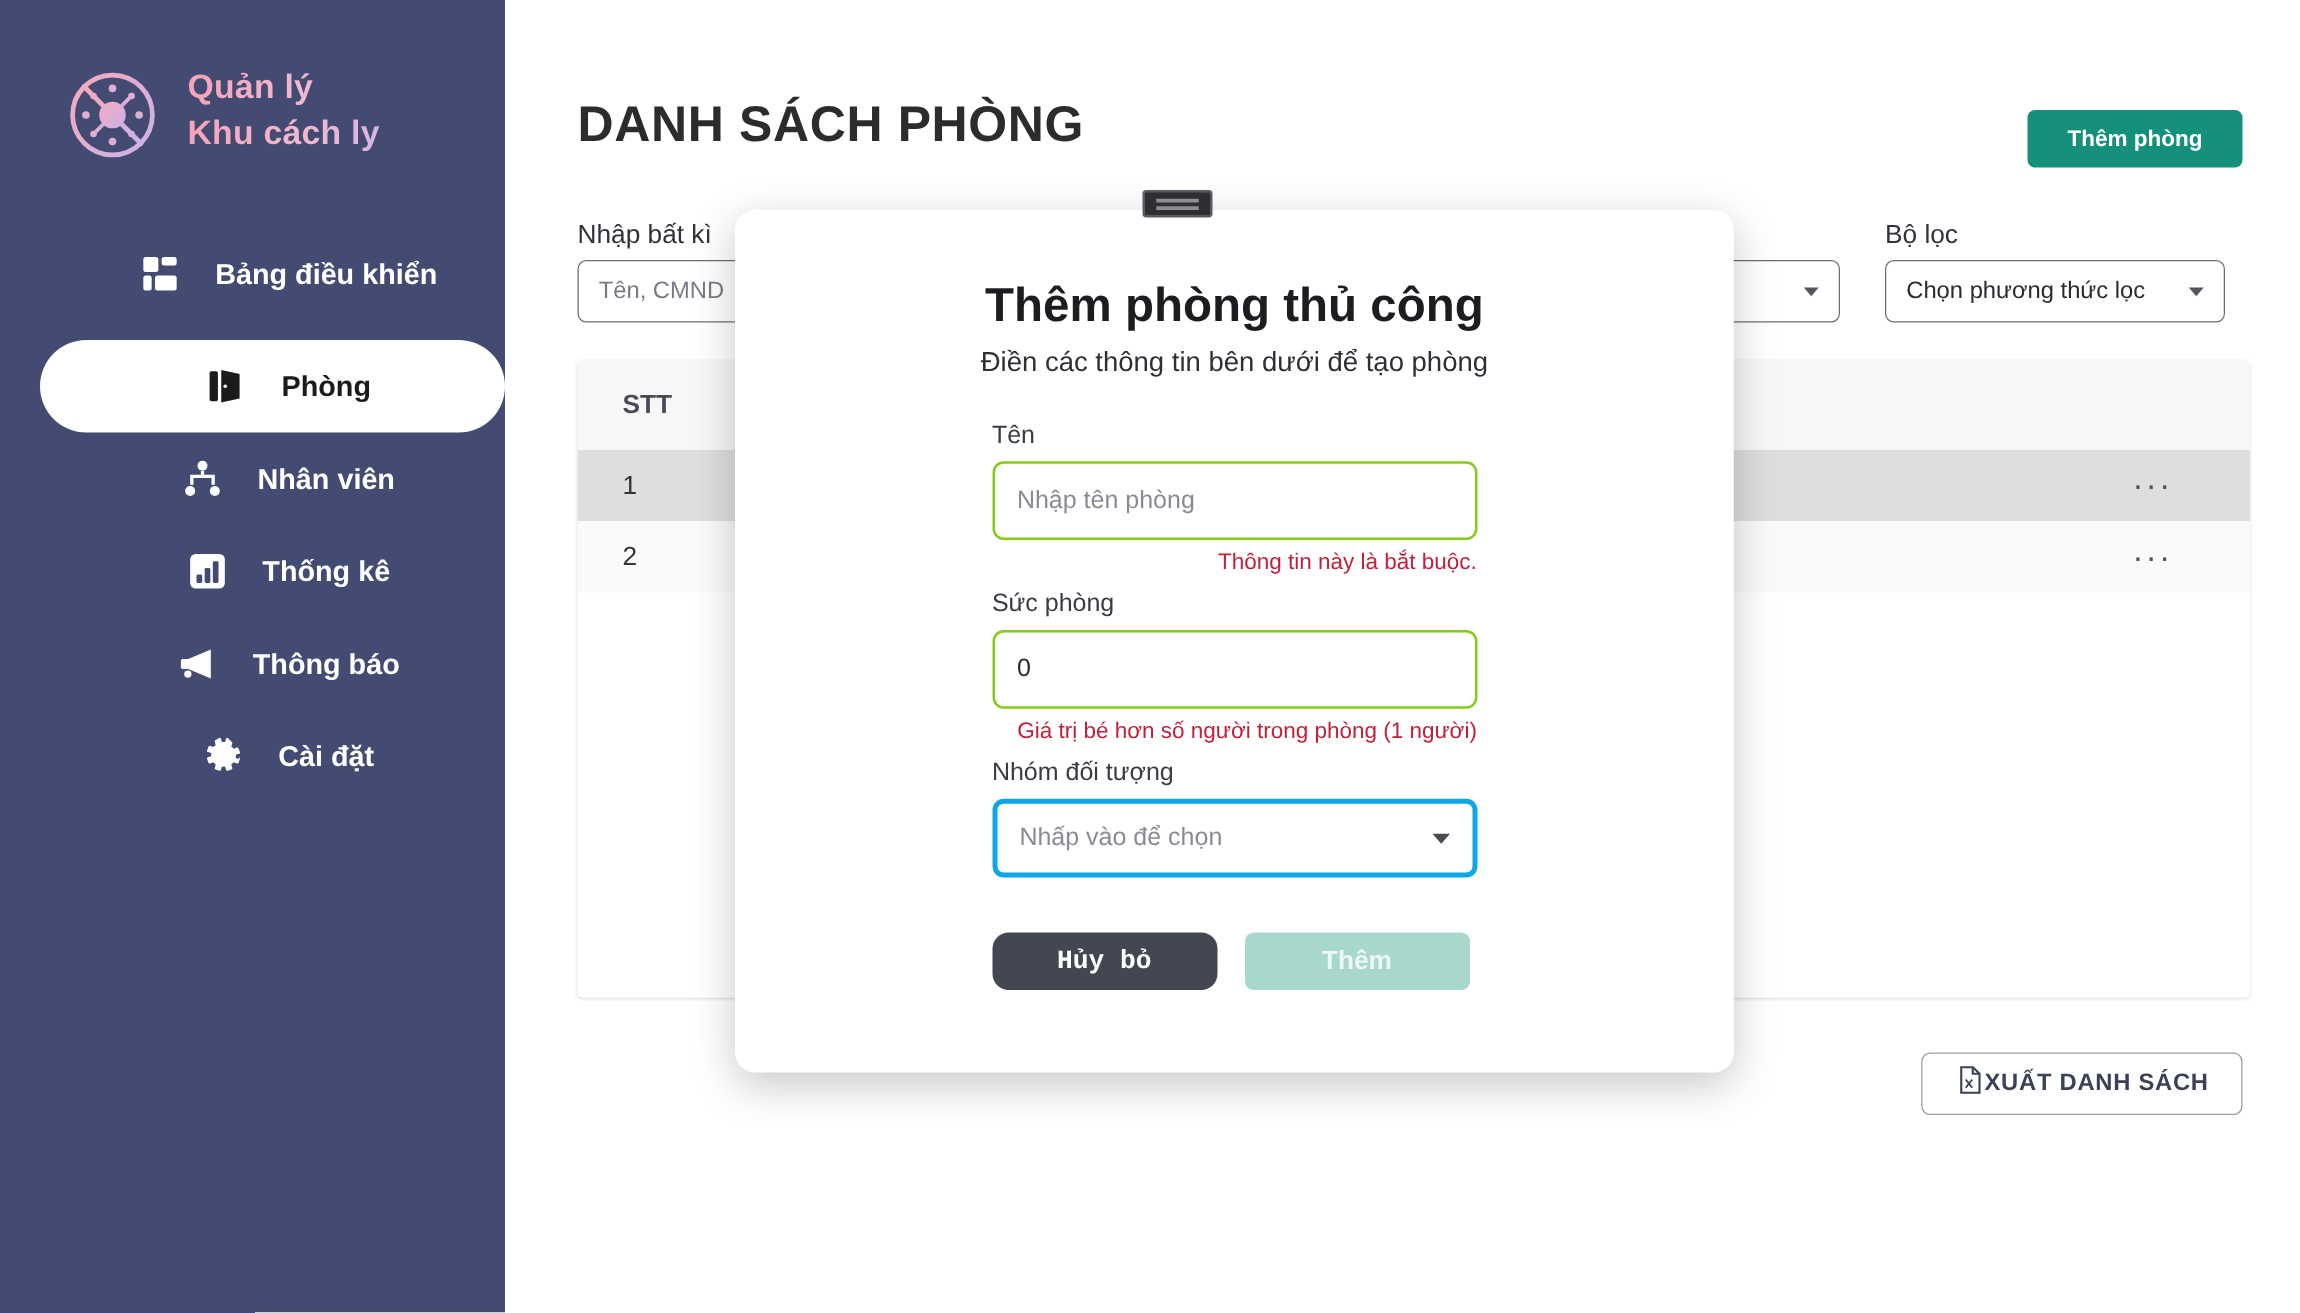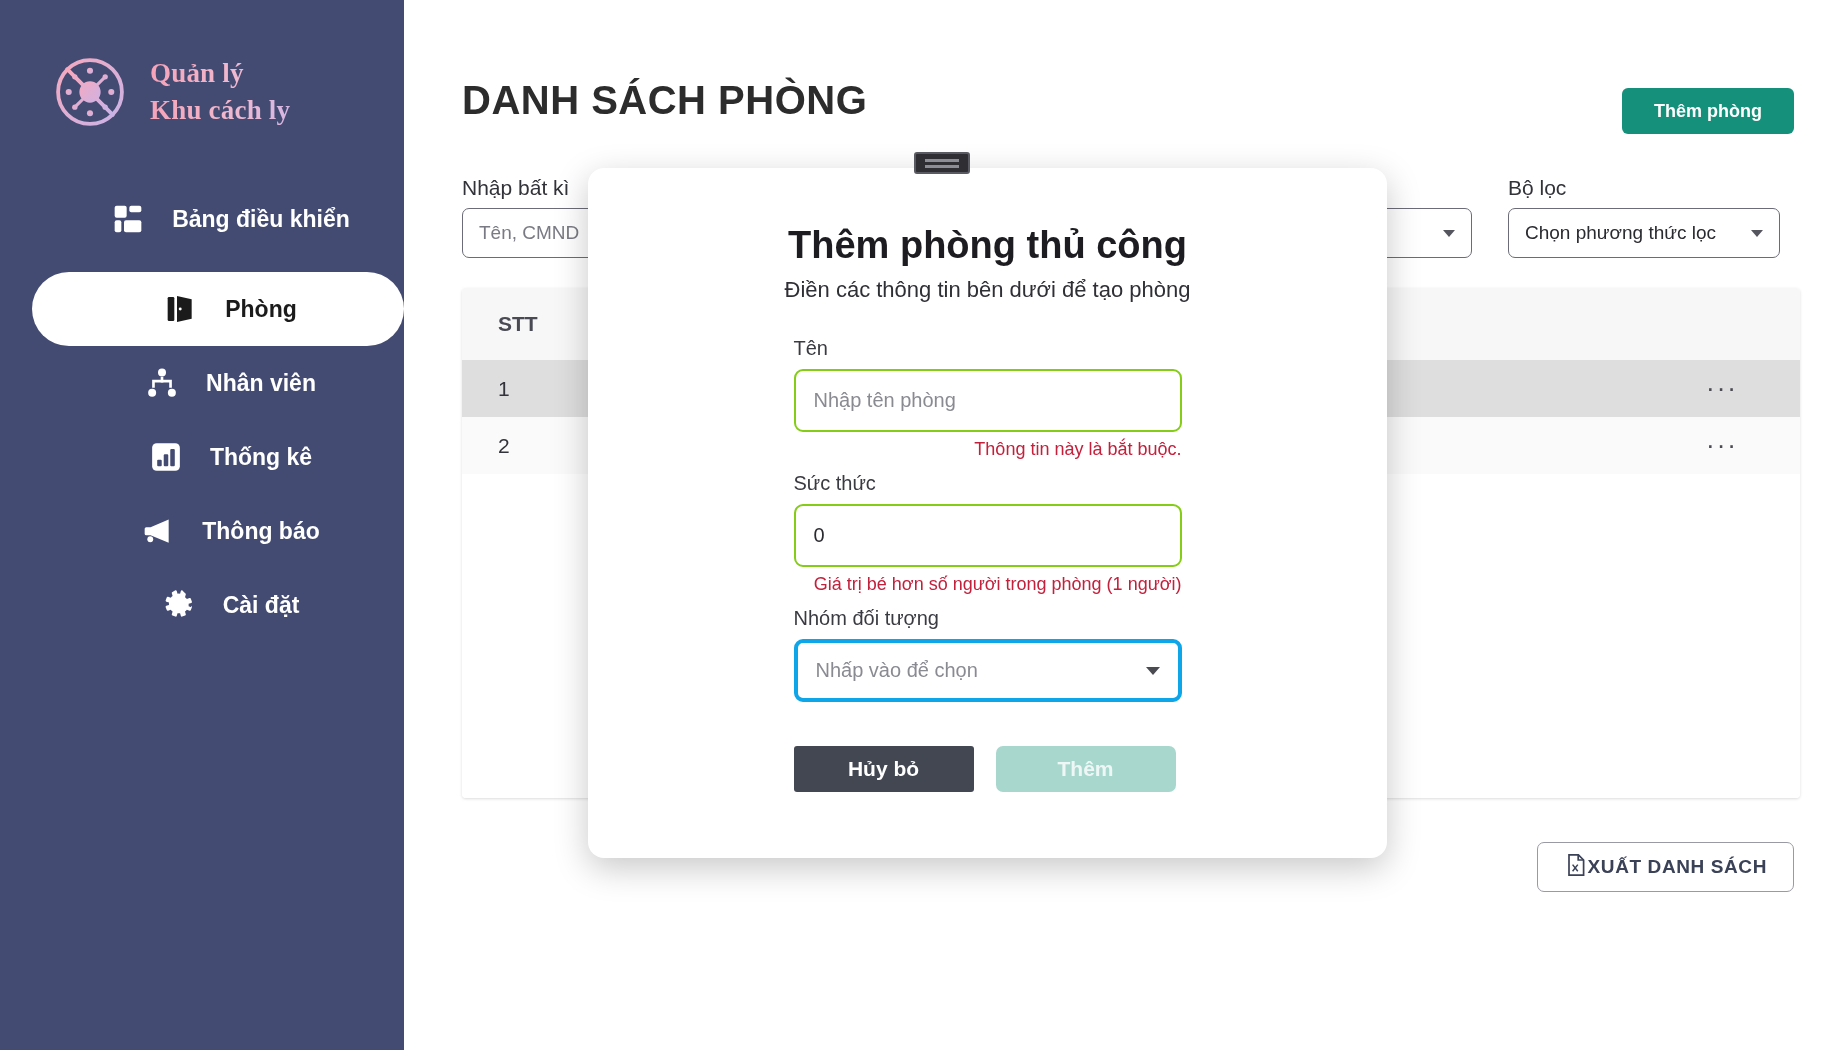--- a/index.html
+++ b/index.html
@@ -13,21 +13,21 @@
   #app { position: relative; width: 1840px; height: 1050px; display: flex; }
 
   
   .sidebar {
     width: 404px; height: 1050px;
     background: #434b72;
     flex: 0 0 404px;
     position: relative;
     padding-top: 40px;
   }
-  .brand { display: flex; align-items: center; gap: 22px; padding: 14px 0 0 52px; font-family: Liberation Serif, serif; }
+  .brand { display: flex; align-items: flex-start; gap: 22px; padding: 14px 0 0 52px; }
   .brand-logo { width: 76px; height: 76px; flex: 0 0 76px; }
   .brand-text { display: flex; flex-direction: column; gap: 6px; }
   .brand-line {
     font-size: 27px; font-weight: bold; letter-spacing: .2px;
     background: linear-gradient(90deg,#f6a3b8 0%, #f0b9cf 60%, #d6b6e4 100%);
     -webkit-background-clip: text; background-clip: text;
     -webkit-text-fill-color: transparent; color: #f2acc4;
   }
 
   .nav { margin-top: 52px; display: flex; flex-direction: column; }
@@ -124,21 +124,21 @@
   .m-err { font-size: 18px; color: #c2203b; text-align: right; margin-top: 7px; margin-bottom: 12px; }
   .m-select {
     width: 388px; height: 63px; border: 4px solid #0ea5e9; border-radius: 9px;
     display: flex; align-items: center; justify-content: space-between;
     padding: 16px 18px; font-size: 20px; color: #8a8a93; background: #fff; cursor: pointer;
   }
   .m-select .caret { width: 0; height: 0; border-left: 7px solid transparent; border-right: 7px solid transparent; border-top: 8px solid #4a4a52; }
   .modal-actions { display: flex; gap: 22px; margin-top: 44px; }
   .btn-cancel {
     width: 180px; height: 46px; background: #424751; color: #fff; border: none;
-    border-radius: 3px; font-size: 21px; font-weight: bold; cursor: pointer; font-family: Liberation Sans, sans-serif;
+    border-radius: 13px; font-size: 21px; font-weight: bold; cursor: pointer; font-family: Liberation Mono, monospace;
   }
   .btn-submit {
     width: 180px; height: 46px; background: #a8d8cd; color: #eef7f5; border: none;
     border-radius: 7px; font-size: 21px; font-weight: bold; cursor: not-allowed; font-family: inherit;
   }
 </style>
 </head>
 <body>
 
 <div id="app">
@@ -346,21 +346,21 @@
 
     <div class="modal-body">
 
       <div>
         <div class="m-label">Tên</div>
         <input class="m-input" type="text" placeholder="Nhập tên phòng" style="">
         <div class="m-err">Thông tin này là bắt buộc.</div>
       </div>
 
       <div>
-        <div class="m-label">Sức thức</div>
+        <div class="m-label">Sức phòng</div>
         <input class="m-input" type="text" value="0" style="">
         <div class="m-err">Giá trị bé hơn số người trong phòng (1 người)</div>
       </div>
 
       <div>
         <div class="m-label">Nhóm đối tượng</div>
         <div class="m-select">
           <span>Nhấp vào để chọn</span>
           <span class="caret"></span>
         </div>

